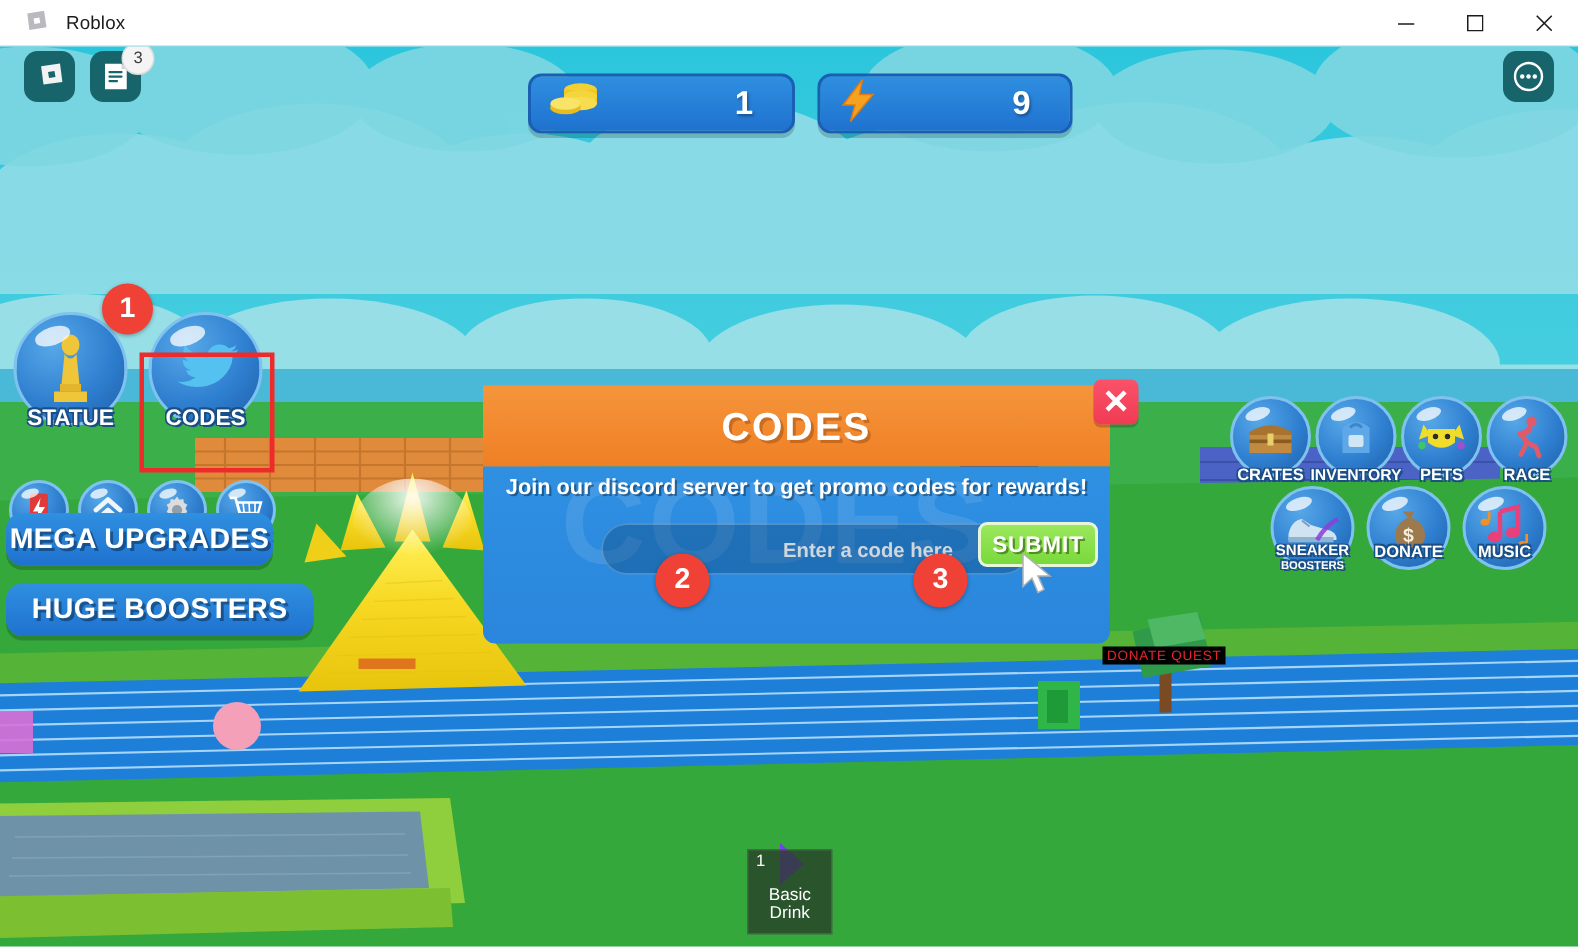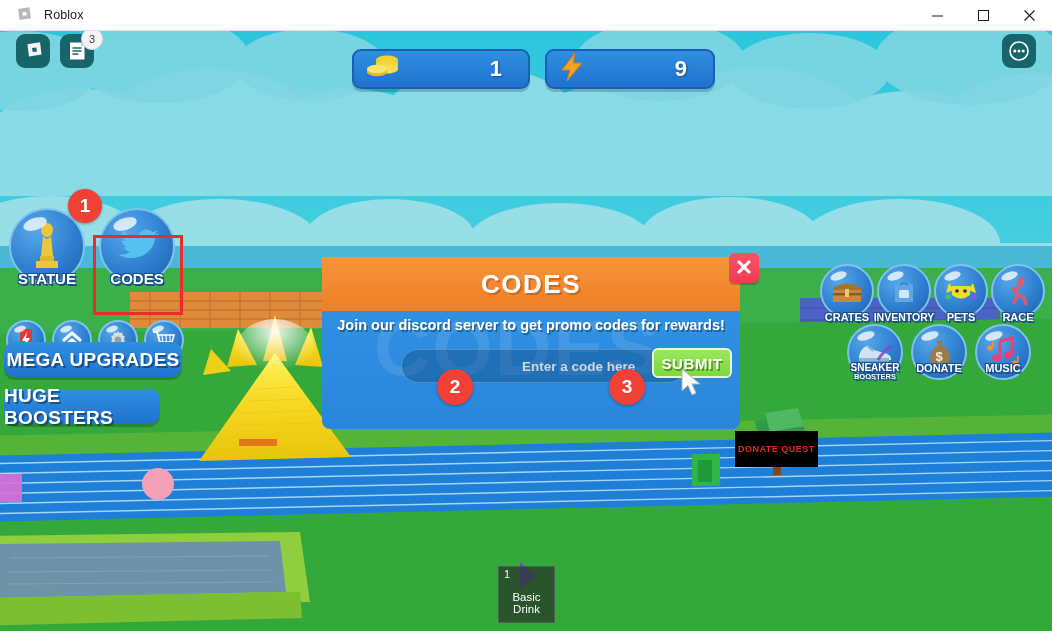--- a/index.html
+++ b/index.html
@@ -177,21 +177,21 @@
     position: absolute; background: rgba(40,60,40,.78);
     border: 1px solid rgba(255,255,255,.12);
     color: #ffffff;
   }
   .hotbar-num { position: absolute; top: 1px; left: 5px; font-size: 11px; }
   .hotbar-name { position: absolute; top: 24px; left: 0; width: 100%; text-align: center; font-size: 11.5px; }
 
   .cursor { position: absolute; pointer-events: none; }
   .nametag {
     position: absolute; background: #000000; color: #e8252a;
-    font-size: 9px; font-weight: bold; padding: 13px 3px;
+    font-size: 9px; font-weight: normal; padding: 1px 3px;
     letter-spacing: .5px; white-space: nowrap;
   }
 </style>
 </head>
 <body>
 
 <div id="app">
 
   <div class="titlebar">
     <div class="tb-icon">
@@ -488,21 +488,21 @@
             <line x1="14" y1="6" x2="14.4" y2="13"></line>
           <line x1="18" y1="6" x2="18" y2="13"></line>
         </g>
         <circle cx="10" cy="18.5" r="1.8" fill="#ffffff"></circle>
           <circle cx="18" cy="18.5" r="1.8" fill="#ffffff"></circle>
       </svg>
     </div>
     <div class="circ-label" style="left:140px;top:322px;width:50px;font-size:9.5px;">STORE</div>
 
     <div class="panel-btn panel-blue" style="left:4px;top:311px;width:178px;height:35px;font-size:19px;">MEGA UPGRADES</div>
-    <div class="panel-btn panel-blue" style="left:4px;top:358px;width:156px;height:35px;font-size:19px;">HUGE BOOSTERS</div>
+    <div class="panel-btn panel-blue" style="left:4px;top:358px;width:205px;height:35px;font-size:19px;">HUGE BOOSTERS</div>
 
     <div class="circ" style="left:820px;top:233px;width:54px;height:54px;">
       <div class="gloss"></div>
       <svg width="34" height="28" viewBox="0 0 34 28">
         <path d="M3 11 q14-9 28 0 v3 H3 Z" fill="#a9732f"></path>
         <rect x="3" y="13" width="28" height="12" fill="#c08a41"></rect>
         <rect x="3" y="16" width="28" height="2.4" fill="#8a5c24"></rect>
         <rect x="15" y="12" width="4" height="8" fill="#e8cf6a"></rect>
       </svg>
     </div>

